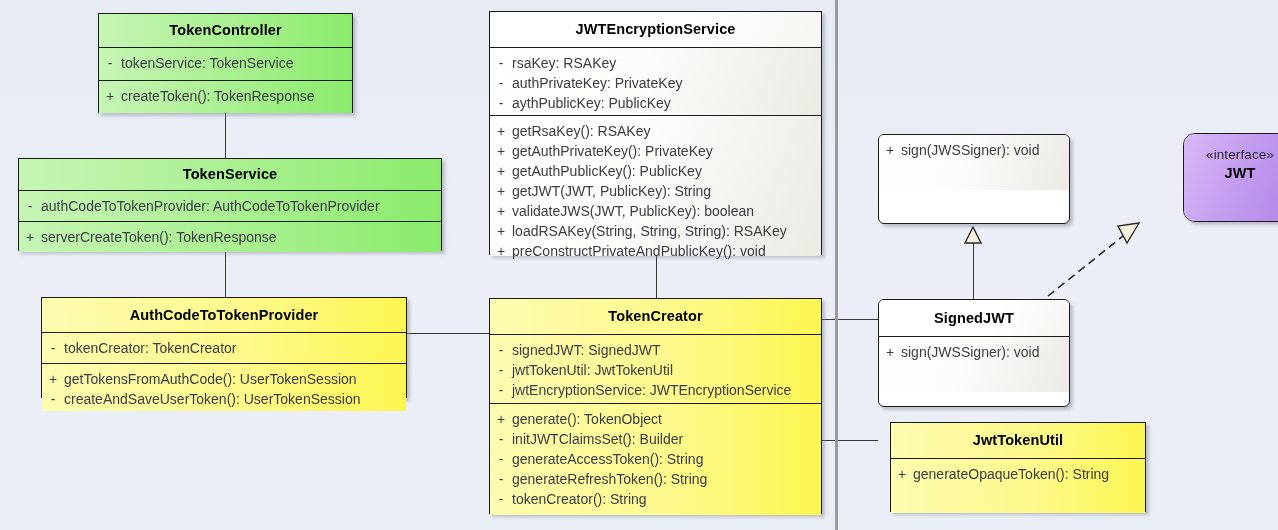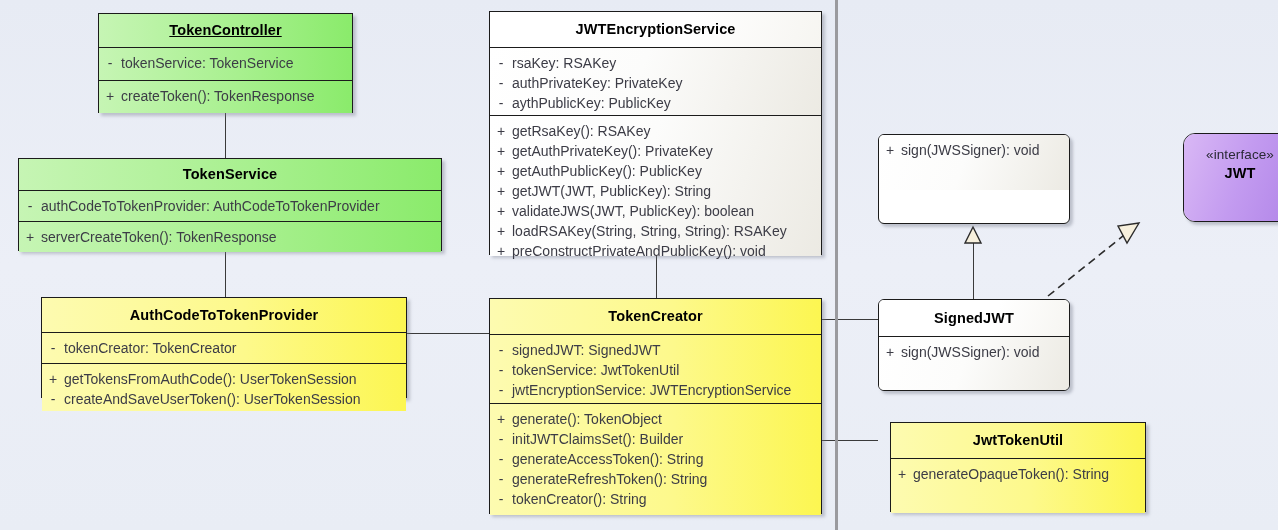--- a/index.html
+++ b/index.html
@@ -131,21 +131,21 @@
 
   <svg class="dashed-line" style="left:0; top:0; width:1278px; height:530px;">
     <line x1="1048" y1="296" x2="1128" y2="232" stroke="#2b2b2b" stroke-width="1.6" stroke-dasharray="8,5"></line>
     <polygon points="1139,223 1118,226 1127,243" fill="#f7f0dd" stroke="#2b2b2b" stroke-width="1.4"></polygon>
     <polygon points="973,227 965,243 981,243" fill="#f7f0dd" stroke="#2b2b2b" stroke-width="1.4"></polygon>
   </svg>
 
   <div class="page-divider" style="left:835px;"></div>
 
   <div class="uml green" style="left:98px; top:13px; width:255px; height:100px;">
-    <div class="compartment title" style="height:33px;text-decoration:underline;">TokenController</div>
+    <div class="compartment title" style="height:33px;">TokenController</div>
     <div class="compartment members" style="height:33px;">
       <div class="member">
         <span class="vis">-</span>
         <span class="sig">tokenService: TokenService</span>
       </div>
     </div>
     <div class="compartment members" style="height:33px;">
       <div class="member">
         <span class="vis">+</span>
         <span class="sig">createToken(): TokenResponse</span>
@@ -239,21 +239,21 @@
 
   <div class="uml yellow" style="left:489px; top:298px; width:333px; height:216px;">
     <div class="compartment title" style="height:35px;">TokenCreator</div>
     <div class="compartment members" style="height:69px;">
       <div class="member">
         <span class="vis">-</span>
         <span class="sig">signedJWT: SignedJWT</span>
       </div>
       <div class="member">
         <span class="vis">-</span>
-        <span class="sig">tokenService: JwtTokenUtil</span>
+        <span class="sig">jwtTokenUtil: JwtTokenUtil</span>
       </div>
       <div class="member">
         <span class="vis">-</span>
         <span class="sig">jwtEncryptionService: JWTEncryptionService</span>
       </div>
     </div>
     <div class="compartment members" style="height:112px;">
       <div class="member">
         <span class="vis">+</span>
         <span class="sig">generate(): TokenObject</span>
@@ -286,21 +286,21 @@
     </div>
   </div>
 
   <div class="uml iface" style="left:1139px; top:133px; width:114px; height:89px;">
     <div class="compartment title" style="height:100%;">
       <span class="stereo">«interface»</span>
       <span>JWT</span>
     </div>
   </div>
 
-  <div class="uml plain" style="left:878px; top:299px; width:192px; height:92px; border-radius:6px; overflow:hidden;">
+  <div class="uml plain" style="left:878px; top:299px; width:192px; height:108px; border-radius:6px; overflow:hidden;">
     <div class="compartment title" style="height:36px;">SignedJWT</div>
     <div class="compartment members" style="height:56px;">
       <div class="member">
         <span class="vis">+</span>
         <span class="sig">sign(JWSSigner): void</span>
       </div>
     </div>
   </div>
 
   <div class="uml yellow" style="left:878px; top:422px; width:256px; height:90px;margin-left:12px;">

